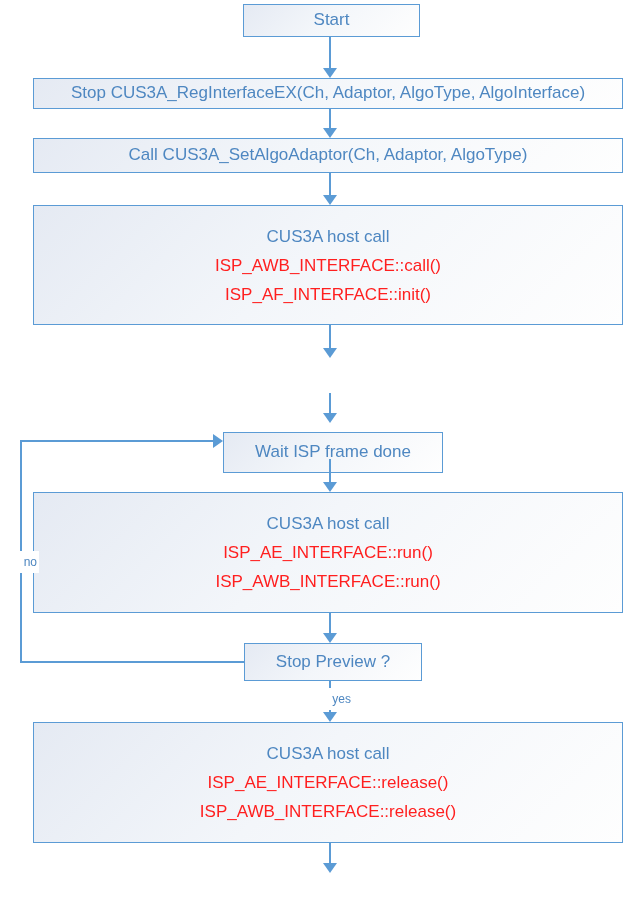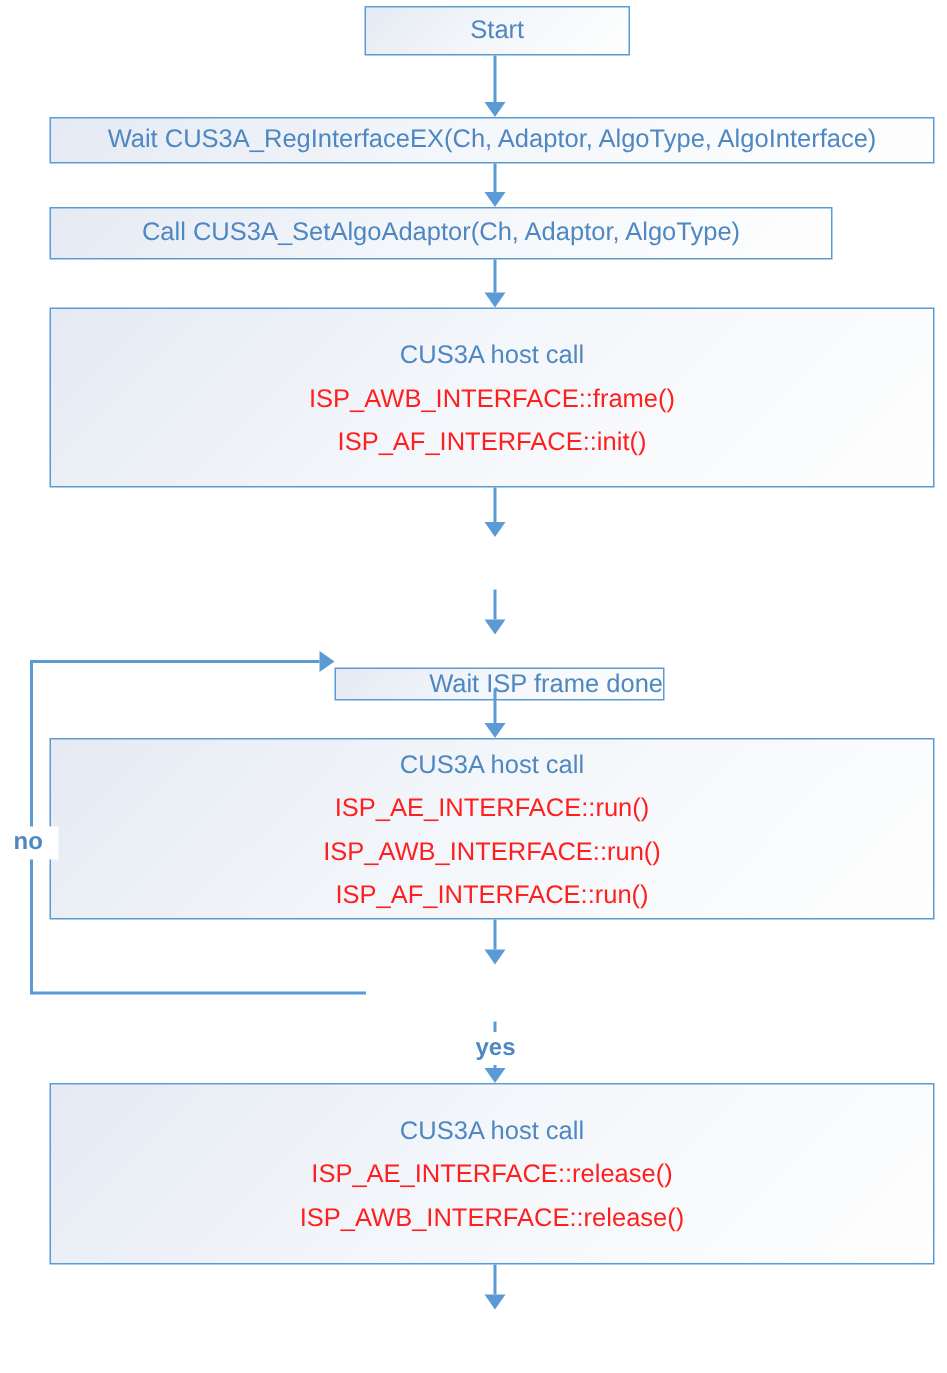--- a/index.html
+++ b/index.html
@@ -48,97 +48,98 @@
     position:absolute;
     width:0;height:0;
     border-top:7px solid transparent;
     border-bottom:7px solid transparent;
     border-left:10px solid #5b9bd5;
   }
   .edge-label{
     position:absolute;
     background:#ffffff;
     color:#4e87c1;
-    font-size:16px;
-    text-align:left;
+    font-size:12px;
+    text-align:right;
     line-height:22px;
     padding:0 2px;
-    font-weight:bold;
   }
 </style>
 </head>
 <body>
 
 <div id="canvas">
 
   <div class="node" style="left:243px;top:4px;width:177px;height:33px;">
     <span>Start</span>
   </div>
 
   <div class="varrow" style="left:323px;top:37px;height:41px;">
     <div class="shaft"></div>
     <div class="head"></div>
   </div>
 
   <div class="node" style="left:33px;top:78px;width:590px;height:31px;">
-    <span>Wait CUS3A_RegInterfaceEX(Ch, Adaptor, AlgoType, AlgoInterface)</span>
+    <span>Stop CUS3A_RegInterfaceEX(Ch, Adaptor, AlgoType, AlgoInterface)</span>
   </div>
 
   <div class="varrow" style="left:323px;top:109px;height:29px;">
     <div class="shaft"></div>
     <div class="head"></div>
   </div>
 
-  <div class="node" style="left:33px;top:138px;width:522px;height:35px;">
+  <div class="node" style="left:33px;top:138px;width:590px;height:35px;">
     <span>Call CUS3A_SetAlgoAdaptor(Ch, Adaptor, AlgoType)</span>
   </div>
 
   <div class="varrow" style="left:323px;top:173px;height:32px;">
     <div class="shaft"></div>
     <div class="head"></div>
   </div>
 
   <div class="node multi" style="left:33px;top:205px;width:590px;height:120px;">
     <div>CUS3A host call</div>
-    <div class="red">ISP_AWB_INTERFACE::frame()</div>
+    <div class="red">ISP_AWB_INTERFACE::call()</div>
     <div class="red">ISP_AF_INTERFACE::init()</div>
   </div>
 
   <div class="varrow" style="left:323px;top:325px;height:33px;">
     <div class="shaft"></div>
     <div class="head"></div>
   </div>
 
 
   <div class="varrow" style="left:323px;top:393px;height:30px;">
     <div class="shaft"></div>
     <div class="head"></div>
   </div>
 
-  <div class="node" style="left:223px;top:445px;width:220px;height:22px;justify-content:flex-end;">
+  <div class="node" style="left:223px;top:432px;width:220px;height:41px;">
     <span>Wait ISP frame done</span>
   </div>
 
   <div class="varrow" style="left:323px;top:459px;height:33px;">
     <div class="shaft"></div>
     <div class="head"></div>
   </div>
 
   <div class="node multi" style="left:33px;top:492px;width:590px;height:121px;">
     <div>CUS3A host call</div>
     <div class="red">ISP_AE_INTERFACE::run()</div>
     <div class="red">ISP_AWB_INTERFACE::run()</div>
-    <div class="red">ISP_AF_INTERFACE::run()</div>
   </div>
 
   <div class="varrow" style="left:323px;top:613px;height:30px;">
     <div class="shaft"></div>
     <div class="head"></div>
   </div>
 
+  <div class="node" style="left:244px;top:643px;width:178px;height:38px;">
+    <span>Stop Preview ?</span>
+  </div>
 
   <div class="seg" style="left:21px;top:661px;width:223px;height:2px;"></div>
   <div class="seg" style="left:20px;top:440px;width:2px;height:223px;"></div>
   <div class="seg" style="left:21px;top:440px;width:192px;height:2px;"></div>
   <div class="head-right" style="left:213px;top:434px;"></div>
   <div class="edge-label" style="left:7px;top:551px;width:28px;">no</div>
 
   <div class="varrow" style="left:323px;top:681px;height:41px;">
     <div class="shaft"></div>
     <div class="head"></div>

